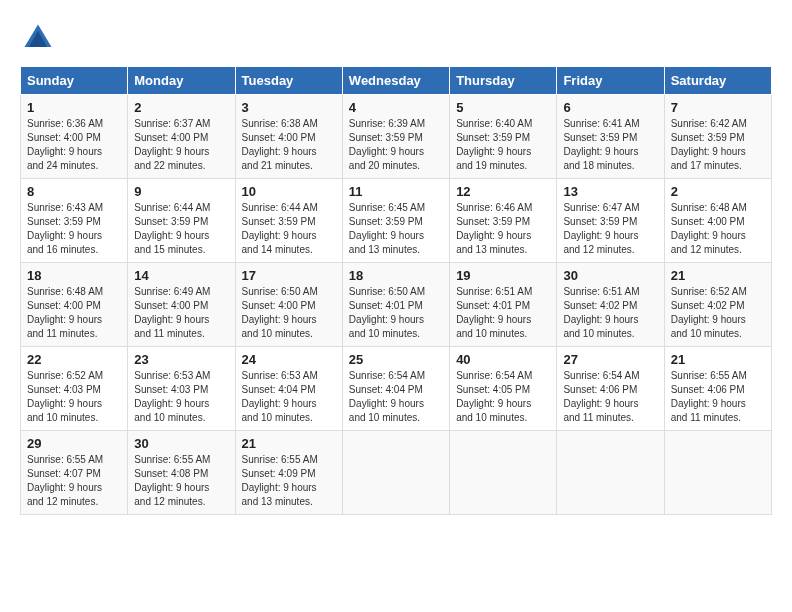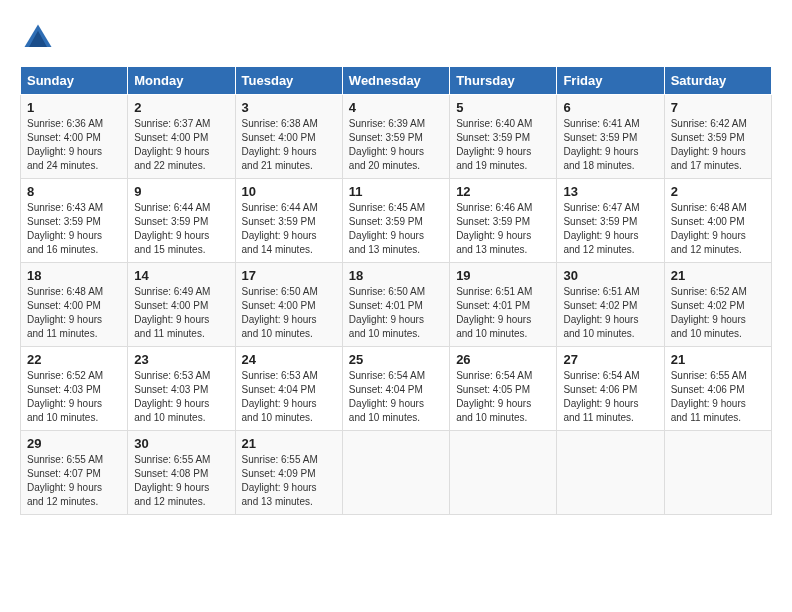--- a/index.html
+++ b/index.html
@@ -321,21 +321,21 @@
       </td>
         <td>
         <span class="day-number">25</span>
         <div class="day-info">
           Sunrise: 6:54 AM<br>
           Sunset: 4:04 PM<br>
           Daylight: 9 hours and 10 minutes.
         </div>
       </td>
         <td>
-        <span class="day-number">26</span>
+        <span class="day-number">40</span>
         <div class="day-info">
           Sunrise: 6:54 AM<br>
           Sunset: 4:05 PM<br>
           Daylight: 9 hours and 10 minutes.
         </div>
       </td>
         <td>
         <span class="day-number">27</span>
         <div class="day-info">
           Sunrise: 6:54 AM<br>

